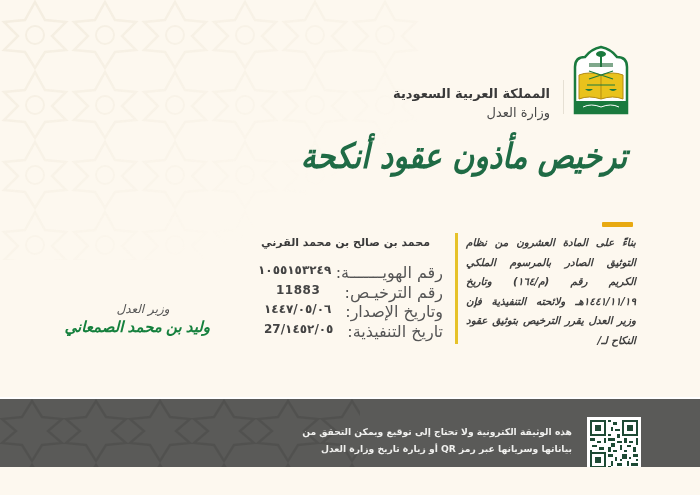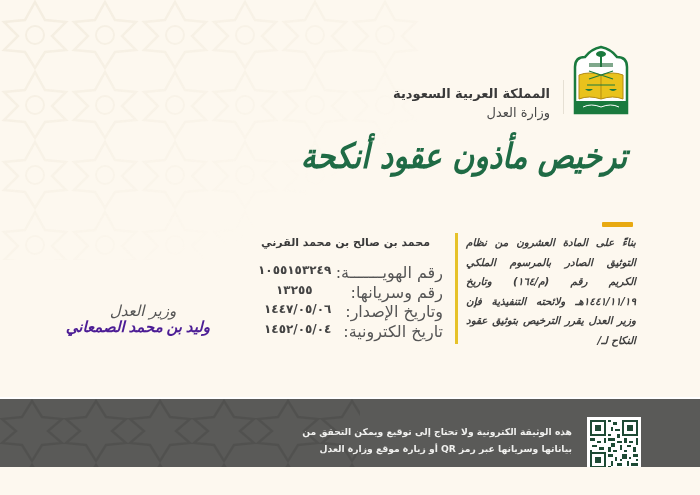--- a/index.html
+++ b/index.html
@@ -27,22 +27,22 @@
     
     .preamble { position: absolute; left: 466px; top: 233px; width: 170px; direction: rtl; text-align: justify; text-align-last: right; font-size: 10.4px; font-weight: bold; line-height: 19.5px; color: #3e3e3e; font-style: italic; }
 
     
     .holder-name { position: absolute; right: 270px; top: 236px; font-size: 11px; font-weight: bold; color: #3a3a3a; direction: rtl; white-space: nowrap; margin-left: 16px; }
     .info-row { position: absolute; left: 258px; width: 185px; height: 16px; direction: rtl; }
     .info-label { position: absolute; right: 0; top: 0; font-size: 16px; color: #555; white-space: nowrap; }
     .info-value { position: absolute; left: 0; top: 0; font-size: 12px; color: #444; white-space: nowrap; direction: rtl; font-weight: bold; letter-spacing: 0.5px; }
 
     
-    .minister-title { position: absolute; left: 108px; top: 302px; width: 70px; text-align: center; font-family: "DejaVu Serif", serif; font-style: italic; font-size: 15px; color: #555; direction: rtl; }
-    .minister-signature { position: absolute; left: 80px; top: 318px; width: 130px; text-align: center; font-family: Liberation Serif, serif; font-style: italic; font-weight: bold; font-size: 15px; color: #4c1d95; direction: rtl; white-space: nowrap; padding-left: 27px; }
+    .minister-title { position: absolute; left: 108px; top: 302px; width: 70px; text-align: center; font-family: "DejaVu Serif", serif; font-style: italic; font-size: 12px; color: #555; direction: rtl; }
+    .minister-signature { position: absolute; left: 80px; top: 318px; width: 130px; text-align: center; font-family: Liberation Sans, sans-serif; font-style: italic; font-weight: bold; font-size: 15px; color: #15803d; direction: rtl; white-space: nowrap; padding-left: 27px; }
 
     
     .footer-border { position: absolute; left: 0; top: 397px; width: 700px; height: 2px; background: #ffffff; }
     .footer { position: absolute; left: 0; top: 399px; width: 700px; height: 68px; background: #5a5a58; overflow: hidden; }
     .footer-pattern { position: absolute; left: 0; top: 0; width: 360px; height: 96px; opacity: 0.5; }
     .footer-text { position: absolute; right: 128px; top: 24px; width: 300px; direction: rtl; text-align: right; color: #f0f0ee; font-size: 9.2px; font-weight: bold; line-height: 17px; }
     .qr { position: absolute; left: 587px; top: 18px; width: 54px; height: 54px; background: #fff; padding: 3px; }
     .watermark { position: absolute; left: 550px; top: 65px; font-size: 30px; font-weight: bold; color: #9c9c9a; opacity: 0.75; direction: rtl; letter-spacing: -2px; font-family: "DejaVu Sans", sans-serif; }
   </style>
 </head>
@@ -98,49 +98,49 @@
 
   <div class="preamble">بناءً على المادة العشرون من نظام التوثيق الصادر بالمرسوم الملكي الكريم رقم (م/١٦٤) وتاريخ ١٤٤١/١١/١٩هـ ولائحته التنفيذية فإن وزير العدل يقرر الترخيص بتوثيق عقود النكاح لـ/</div>
 
   <div class="holder-name">محمد بن صالح بن محمد القرني</div>
 
   <div class="info-row" style="top:263px;">
     <span class="info-label">رقم الهويـــــــة:</span>
     <span class="info-value">١٠٥٥١٥٣٢٤٩</span>
   </div>
   <div class="info-row" style="top:283px;">
-    <span class="info-label">رقم وسريانها:</span>
-    <span class="info-value" style="left:18px;">١٣٢٥٥</span>
+    <span class="info-label">رقم الترخيـص:</span>
+    <span class="info-value" style="left:18px;">11883</span>
   </div>
   <div class="info-row" style="top:302px;">
     <span class="info-label">وتاريخ الإصدار:</span>
     <span class="info-value" style="left:6px;text-align:center;">١٤٤٧/٠٥/٠٦</span>
   </div>
   <div class="info-row" style="top:322px;">
-    <span class="info-label">تاريخ الكترونية:</span>
-    <span class="info-value" style="left:6px;">١٤٥٢/٠٥/٠٤</span>
+    <span class="info-label">تاريخ التنفيذية:</span>
+    <span class="info-value" style="left:6px;">١٤٥٢/٠٥/27</span>
   </div>
 
   <div class="minister-title">وزير العدل</div>
   <div class="minister-signature">وليد بن محمد الصمعاني</div>
 
   <div class="footer-border"></div>
   <div class="footer">
     <svg class="footer-pattern" viewBox="0 0 360 96" xmlns="http://www.w3.org/2000/svg">
       <defs>
         <pattern id="geo2" width="64" height="64" patternUnits="userSpaceOnUse">
           <path d="M32 2 L42 18 L62 20 L48 32 L62 44 L42 46 L32 62 L22 46 L2 44 L16 32 L2 20 L22 18 Z" fill="none" stroke="#4a4a48" stroke-width="2.5"></path>
         </pattern>
       </defs>
       <rect width="360" height="96" fill="url(#geo2)"></rect>
     </svg>
 
     <div class="footer-text">
       <div>هذه الوثيقة الكترونية ولا تحتاج إلى توقيع ويمكن التحقق من</div>
-      <div>بياناتها وسريانها عبر رمز QR أو زيارة موقع وزارة العدل</div>
+      <div>بياناتها وسريانها عبر رمز QR أو زيارة تاريخ وزارة العدل</div>
     </div>
 
     <div class="qr">
       <svg width="48" height="48" viewBox="0 0 21 21" xmlns="http://www.w3.org/2000/svg" shape-rendering="crispEdges">
         <rect width="21" height="21" fill="#fff"></rect>
         <g fill="#1d4a34">
           <path d="M0 0h7v7H0z M1 1v5h5V1z M2 2h3v3H2z"></path>
           <path d="M14 0h7v7h-7z M15 1v5h5V1z M16 2h3v3h-3z"></path>
           <path d="M0 14h7v7H0z M1 15v5h5v-5z M2 16h3v3H2z"></path>
           <path d="M8 0h1v1H8z M10 1h2v1h-2z M9 3h1v2H9z M11 4h2v1h-2z M8 6h1v1H8z M12 6h1v2h-1z"></path>

